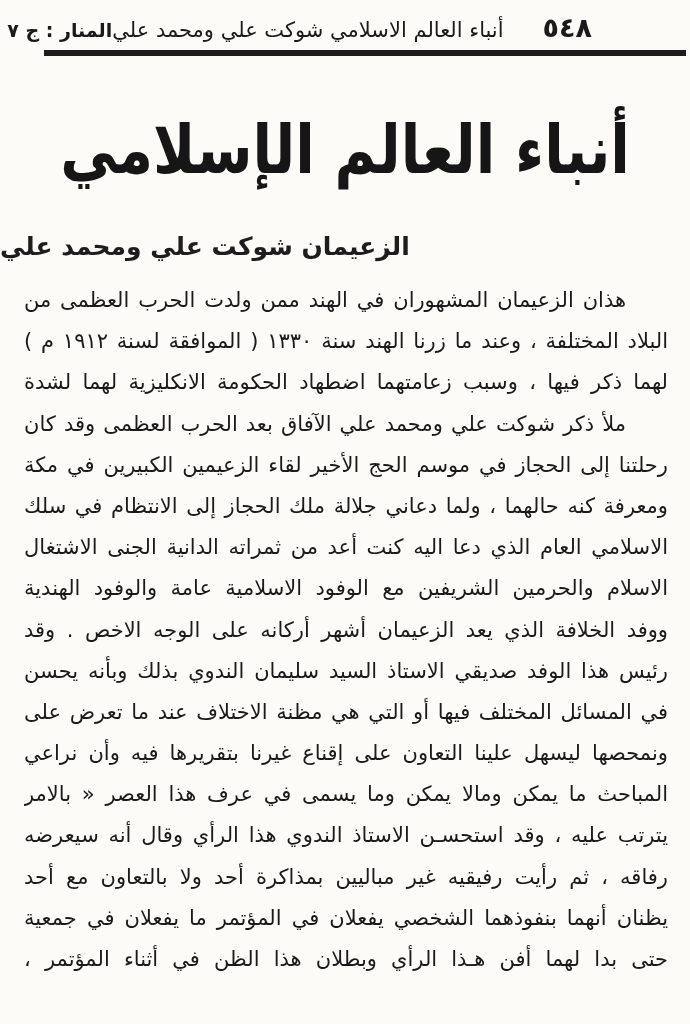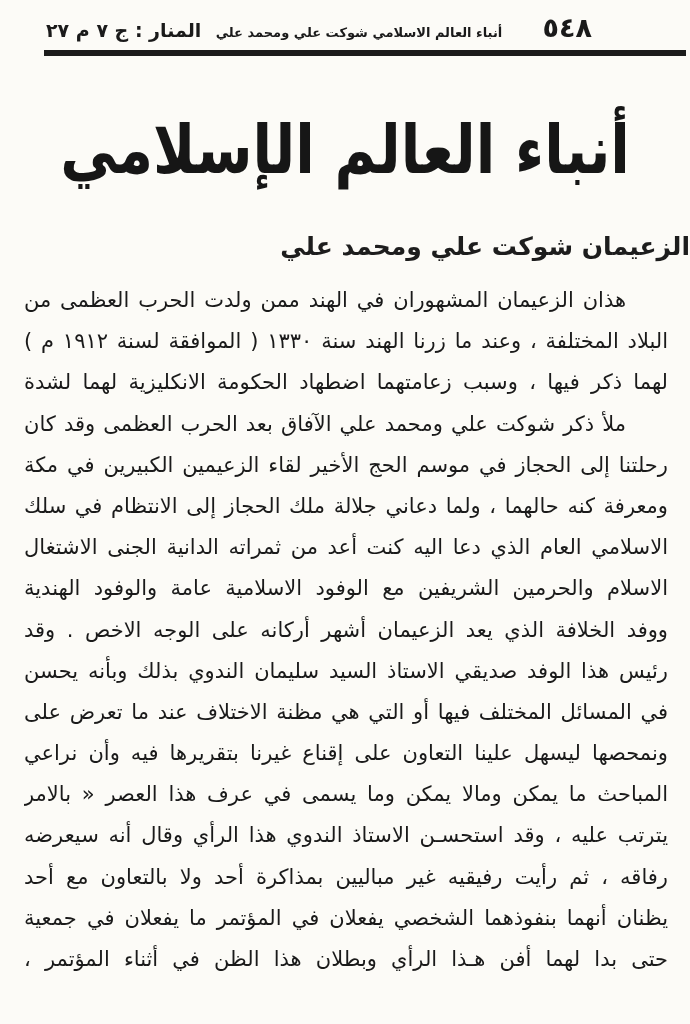--- a/index.html
+++ b/index.html
@@ -20,25 +20,26 @@
     display: flex;
     justify-content: space-between;
     align-items: baseline;
     padding: 12px 98px 0 46px;
     white-space: nowrap;
   }
   .page-number {
     font-size: 27px;
     font-weight: bold;
     letter-spacing: 1px;
+    margin-left: 29px;
   }
   .running-title {
-    font-size: 13px;
-    font-weight: bold;
-    margin-right: 26px;
+    font-size: 21px;
+    font-weight: normal;
+    margin-right: 10px;
   }
   .journal-ref {
     font-size: 19px;
     font-weight: bold;
   }
   .header-rule {
     height: 4px;
     background: #1c1c1c;
     margin: 7px 4px 0 44px;
     border-bottom: 2px solid rgba(28,28,28,0.25);
@@ -53,21 +54,21 @@
     font-weight: bold;
     transform: scaleY(1.18);
     transform-origin: center;
     letter-spacing: -1px;
     color: #161616;
   }
   .article-subtitle {
     margin-top: 8px;
     height: 42px;
     line-height: 42px;
-    text-align: right;
+    text-align: left;
     font-size: 25px;
     font-weight: bold;
     color: #1d1d1d;
   }
   
   .body-text {
     margin-top: 12px;
     padding: 0 22px 0 24px;
   }
   .para { margin: 0; }

